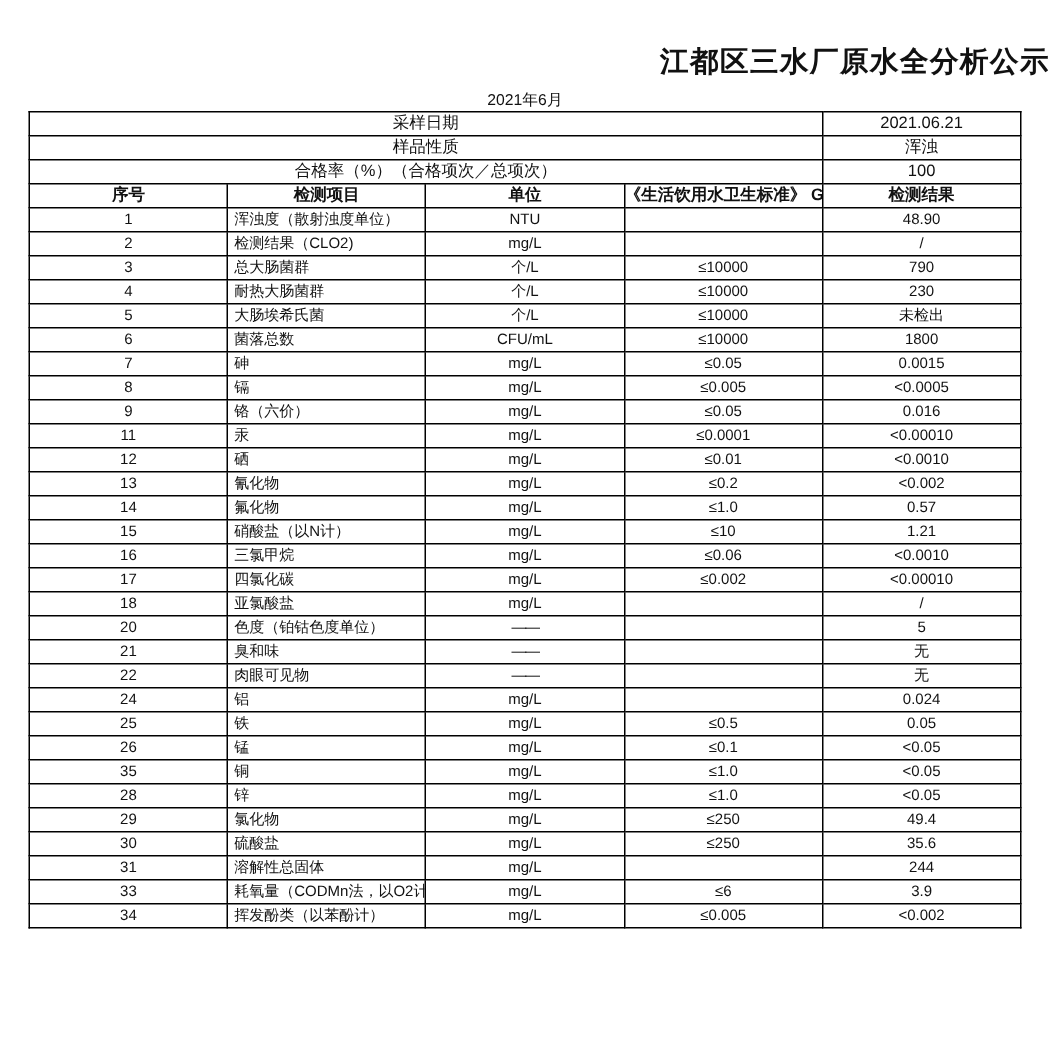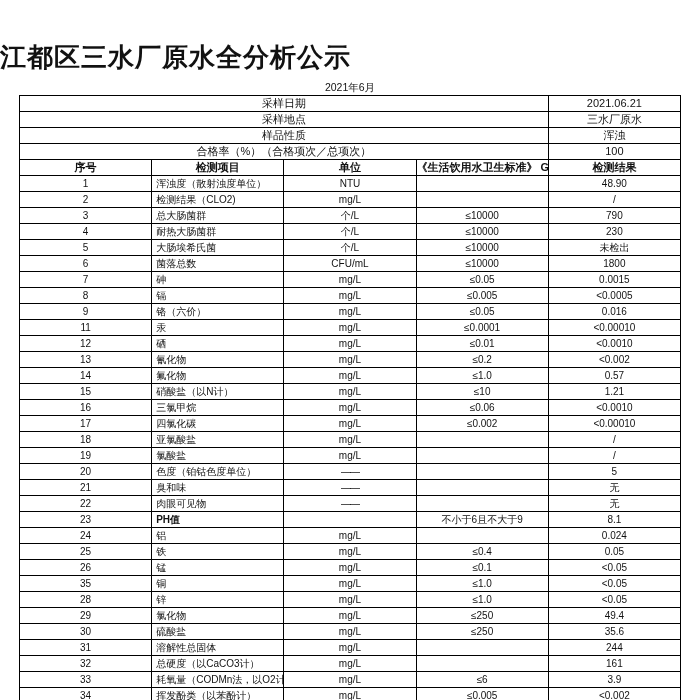--- a/index.html
+++ b/index.html
@@ -16,25 +16,25 @@
     position: relative;
   }
   .page {
     width: 700px;
     height: 700px;
     box-sizing: border-box;
     padding: 0;
     position: relative;
   }
   .doc-title {
-    text-align: left;
-    font-size: 26px;
+    text-align: right;
+    font-size: 19px;
     font-weight: bold;
     letter-spacing: 1px;
-    margin-top: 40px;
+    margin-top: 28px;
     font-family: "Liberation Sans", "DejaVu Sans", sans-serif;
   }
   .doc-subtitle {
     text-align: center;
     font-size: 10.5px;
     margin-top: 6px;
     margin-bottom: 0;
     font-family: "Liberation Sans", "DejaVu Sans", sans-serif;
   }
   table.main {
@@ -94,24 +94,20 @@
   <div class="doc-title">江都区三水厂原水全分析公示</div>
   <div class="doc-subtitle">2021年6月</div>
 
   <table class="main">
     <tbody>
       <tr class="top-row">
         <td class="hdr-label" colspan="4">采样日期</td>
         <td class="hdr-value">2021.06.21</td>
       </tr>
       <tr class="top-row">
-        <td class="hdr-label" colspan="4">采样地点</td>
-        <td class="hdr-value">三水厂原水</td>
-      </tr>
-      <tr class="top-row">
         <td class="hdr-label" colspan="4">样品性质</td>
         <td class="hdr-value">浑浊</td>
       </tr>
       <tr class="top-row">
         <td class="hdr-label" colspan="4">合格率（%）（合格项次／总项次）</td>
         <td class="hdr-value">100</td>
       </tr>
 
       <tr class="colhdr">
         <td class="c-no">序号</td>
@@ -235,27 +231,20 @@
           <td class="c-res">&lt;0.00010</td>
         </tr>
         <tr>
           <td class="c-no">18</td>
           <td class="c-item">亚氯酸盐</td>
           <td class="c-unit">mg/L</td>
           <td class="c-std"></td>
           <td class="c-res">/</td>
         </tr>
         <tr>
-          <td class="c-no">19</td>
-          <td class="c-item">氯酸盐</td>
-          <td class="c-unit">mg/L</td>
-          <td class="c-std"></td>
-          <td class="c-res">/</td>
-        </tr>
-        <tr>
           <td class="c-no">20</td>
           <td class="c-item">色度（铂钴色度单位）</td>
           <td class="c-unit dash">——</td>
           <td class="c-std"></td>
           <td class="c-res">5</td>
         </tr>
         <tr>
           <td class="c-no">21</td>
           <td class="c-item">臭和味</td>
           <td class="c-unit dash">——</td>
@@ -263,38 +252,31 @@
           <td class="c-res">无</td>
         </tr>
         <tr>
           <td class="c-no">22</td>
           <td class="c-item">肉眼可见物</td>
           <td class="c-unit dash">——</td>
           <td class="c-std"></td>
           <td class="c-res">无</td>
         </tr>
         <tr>
-          <td class="c-no">23</td>
-          <td class="c-item bold-item">PH值</td>
-          <td class="c-unit"></td>
-          <td class="c-std">不小于6且不大于9</td>
-          <td class="c-res">8.1</td>
-        </tr>
-        <tr>
           <td class="c-no">24</td>
           <td class="c-item">铝</td>
           <td class="c-unit">mg/L</td>
           <td class="c-std"></td>
           <td class="c-res">0.024</td>
         </tr>
         <tr>
           <td class="c-no">25</td>
           <td class="c-item">铁</td>
           <td class="c-unit">mg/L</td>
-          <td class="c-std">≤0.4</td>
+          <td class="c-std">≤0.5</td>
           <td class="c-res">0.05</td>
         </tr>
         <tr>
           <td class="c-no">26</td>
           <td class="c-item">锰</td>
           <td class="c-unit">mg/L</td>
           <td class="c-std">≤0.1</td>
           <td class="c-res">&lt;0.05</td>
         </tr>
         <tr>
@@ -326,27 +308,20 @@
           <td class="c-res">35.6</td>
         </tr>
         <tr>
           <td class="c-no">31</td>
           <td class="c-item">溶解性总固体</td>
           <td class="c-unit">mg/L</td>
           <td class="c-std"></td>
           <td class="c-res">244</td>
         </tr>
         <tr>
-          <td class="c-no">32</td>
-          <td class="c-item">总硬度（以CaCO3计）</td>
-          <td class="c-unit">mg/L</td>
-          <td class="c-std"></td>
-          <td class="c-res">161</td>
-        </tr>
-        <tr>
           <td class="c-no">33</td>
           <td class="c-item">耗氧量（CODMn法，以O2计）</td>
           <td class="c-unit">mg/L</td>
           <td class="c-std">≤6</td>
           <td class="c-res">3.9</td>
         </tr>
         <tr>
           <td class="c-no">34</td>
           <td class="c-item">挥发酚类（以苯酚计）</td>
           <td class="c-unit">mg/L</td>

